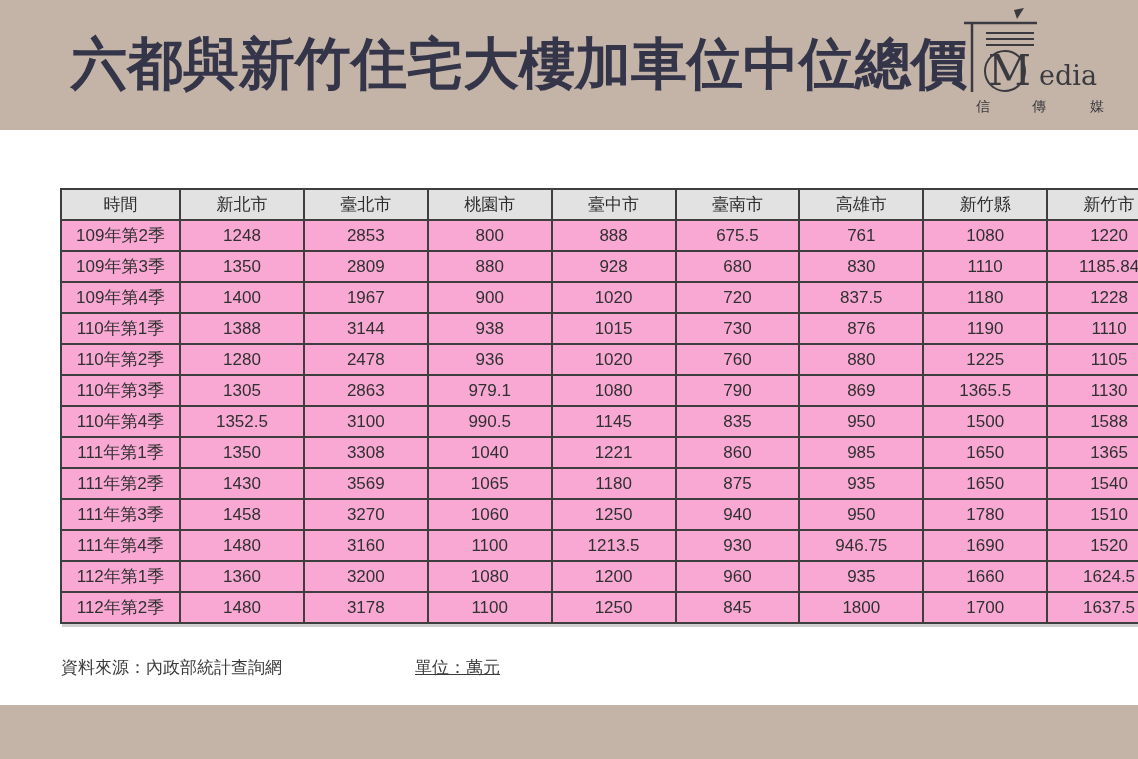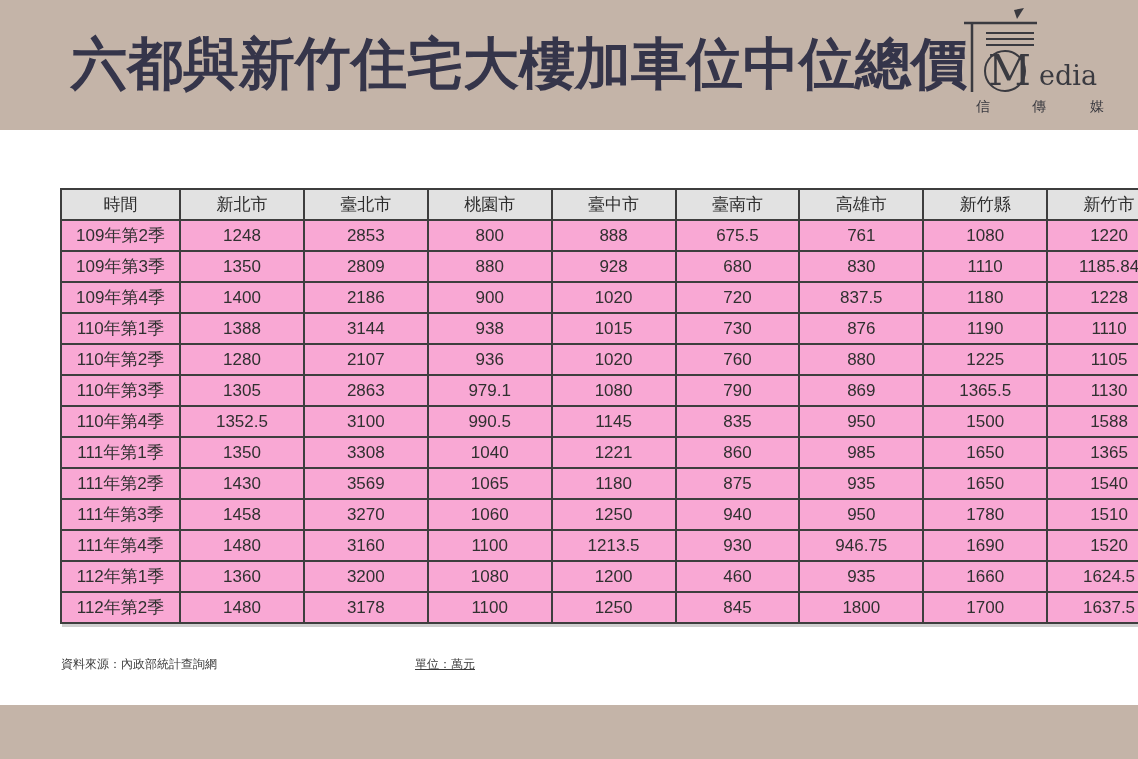--- a/index.html
+++ b/index.html
@@ -75,21 +75,21 @@
   }
   .price-table th{
     background:var(--header-bg);
     font-weight:normal;
     color:#2d2d2d;
   }
   .price-table td{color:var(--cell-text);}
   .note{
     position:absolute;
     top:656px;
-    font-size:12px;
+    font-size:17px;
     color:var(--note-text);
     white-space:nowrap;
   }
   .note.source{left:61px;}
   .note.unit{left:415px;text-decoration:underline;}
 </style>
 </head>
 <body>
 
 <div class="page">
@@ -162,21 +162,21 @@
             <td>880</td>
             <td>928</td>
             <td>680</td>
             <td>830</td>
             <td>1110</td>
             <td>1185.84</td>
           </tr>
           <tr>
             <td>109年第4季</td>
             <td>1400</td>
-            <td>2186</td>
+            <td>1967</td>
             <td>900</td>
             <td>1020</td>
             <td>720</td>
             <td>837.5</td>
             <td>1180</td>
             <td>1228</td>
           </tr>
           <tr>
             <td>110年第1季</td>
             <td>1388</td>
@@ -184,21 +184,21 @@
             <td>938</td>
             <td>1015</td>
             <td>730</td>
             <td>876</td>
             <td>1190</td>
             <td>1110</td>
           </tr>
           <tr>
             <td>110年第2季</td>
             <td>1280</td>
-            <td>2107</td>
+            <td>2478</td>
             <td>936</td>
             <td>1020</td>
             <td>760</td>
             <td>880</td>
             <td>1225</td>
             <td>1105</td>
           </tr>
           <tr>
             <td>110年第3季</td>
             <td>1305</td>
@@ -264,21 +264,21 @@
             <td>946.75</td>
             <td>1690</td>
             <td>1520</td>
           </tr>
           <tr>
             <td>112年第1季</td>
             <td>1360</td>
             <td>3200</td>
             <td>1080</td>
             <td>1200</td>
-            <td>460</td>
+            <td>960</td>
             <td>935</td>
             <td>1660</td>
             <td>1624.5</td>
           </tr>
           <tr>
             <td>112年第2季</td>
             <td>1480</td>
             <td>3178</td>
             <td>1100</td>
             <td>1250</td>

